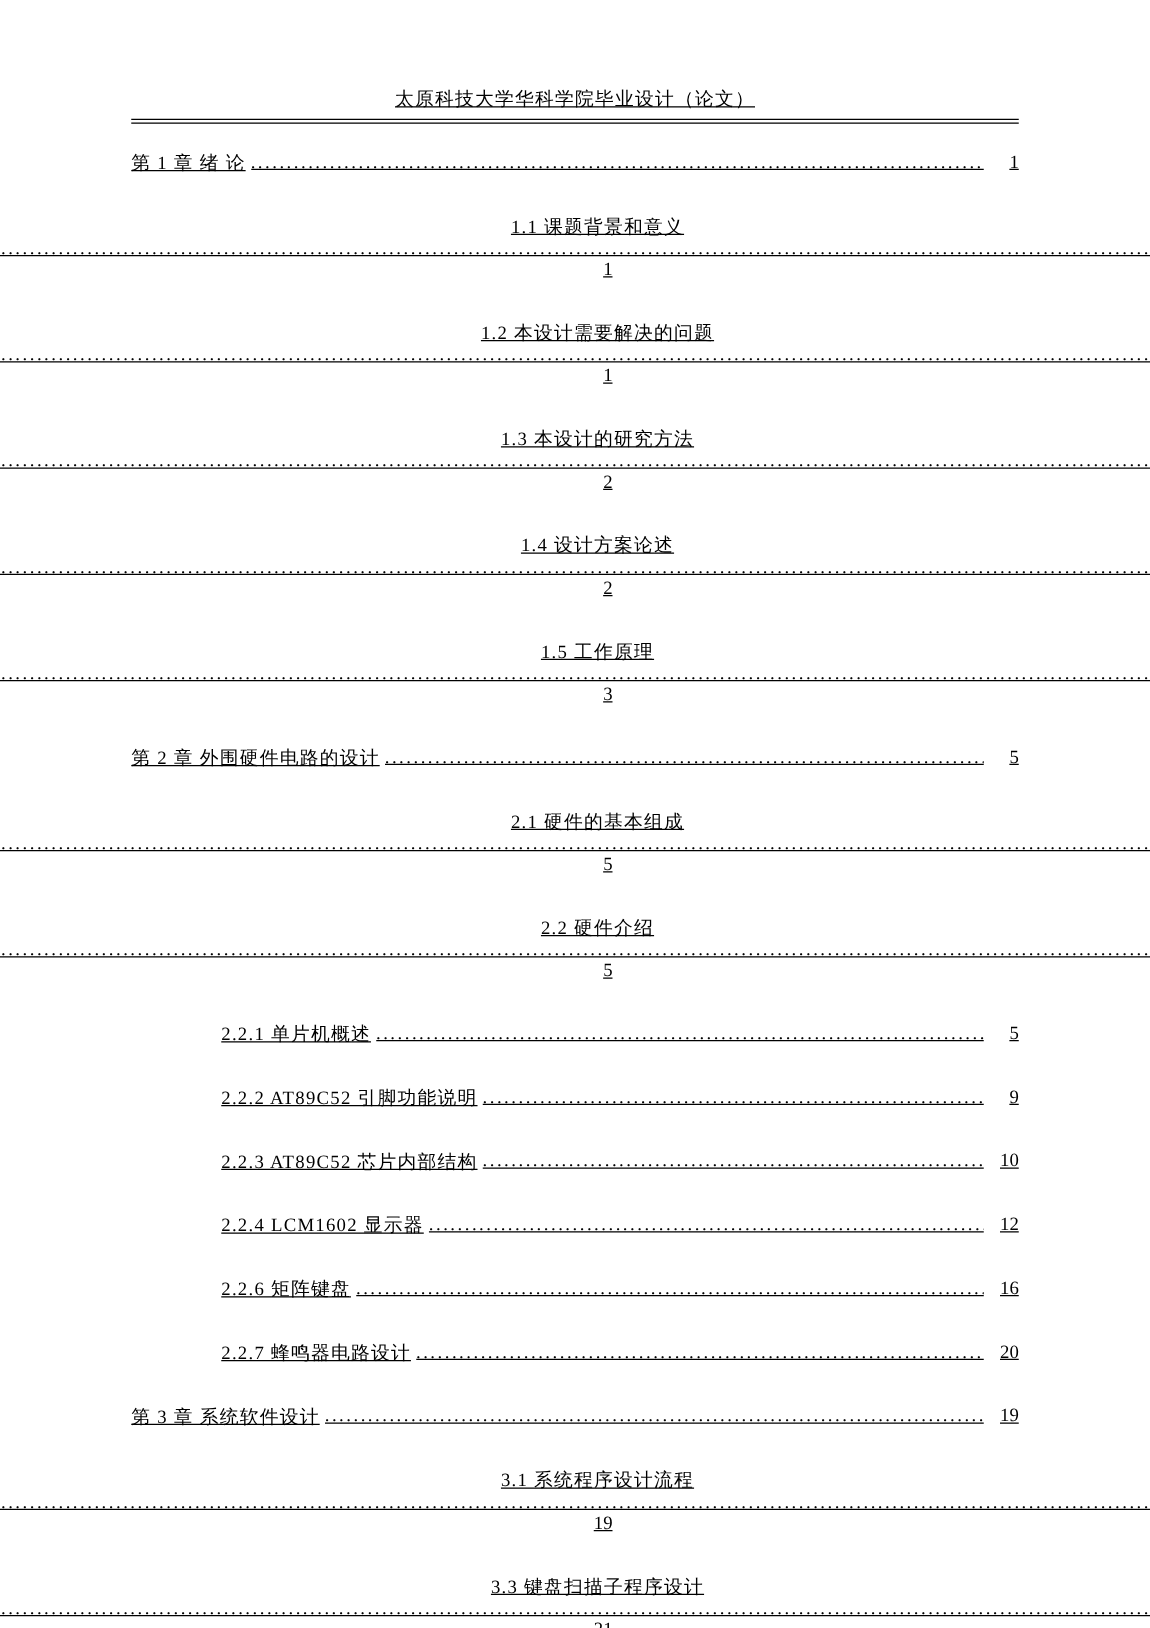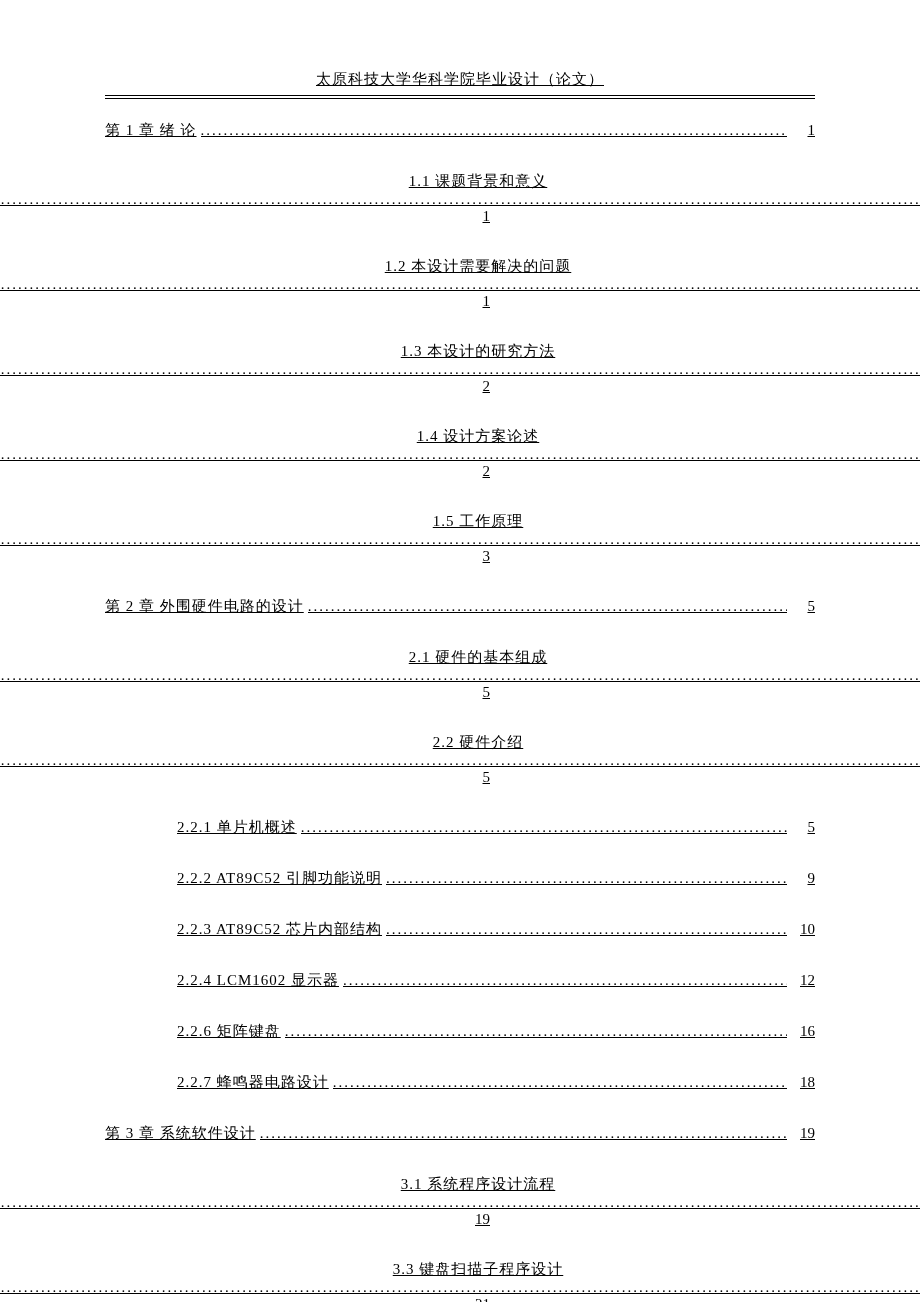--- a/index.html
+++ b/index.html
@@ -159,21 +159,21 @@
         <span class="toc-page">12</span>
       </div>
       <div class="toc-row lvl-2">
         <span class="toc-label">2.2.6 矩阵键盘</span>
         <span class="toc-dots"></span>
         <span class="toc-page">16</span>
       </div>
       <div class="toc-row lvl-2">
         <span class="toc-label">2.2.7 蜂鸣器电路设计</span>
         <span class="toc-dots"></span>
-        <span class="toc-page">18</span>
+        <span class="toc-page">20</span>
       </div>
       <div class="toc-row lvl-0">
         <span class="toc-label">第 3 章  系统软件设计</span>
         <span class="toc-dots"></span>
         <span class="toc-page">19</span>
       </div>
       <div class="toc-row lvl-1">
         <span class="toc-label">3.1 系统程序设计流程</span>
         <span class="toc-dots"></span>
         <span class="toc-page">19</span>

